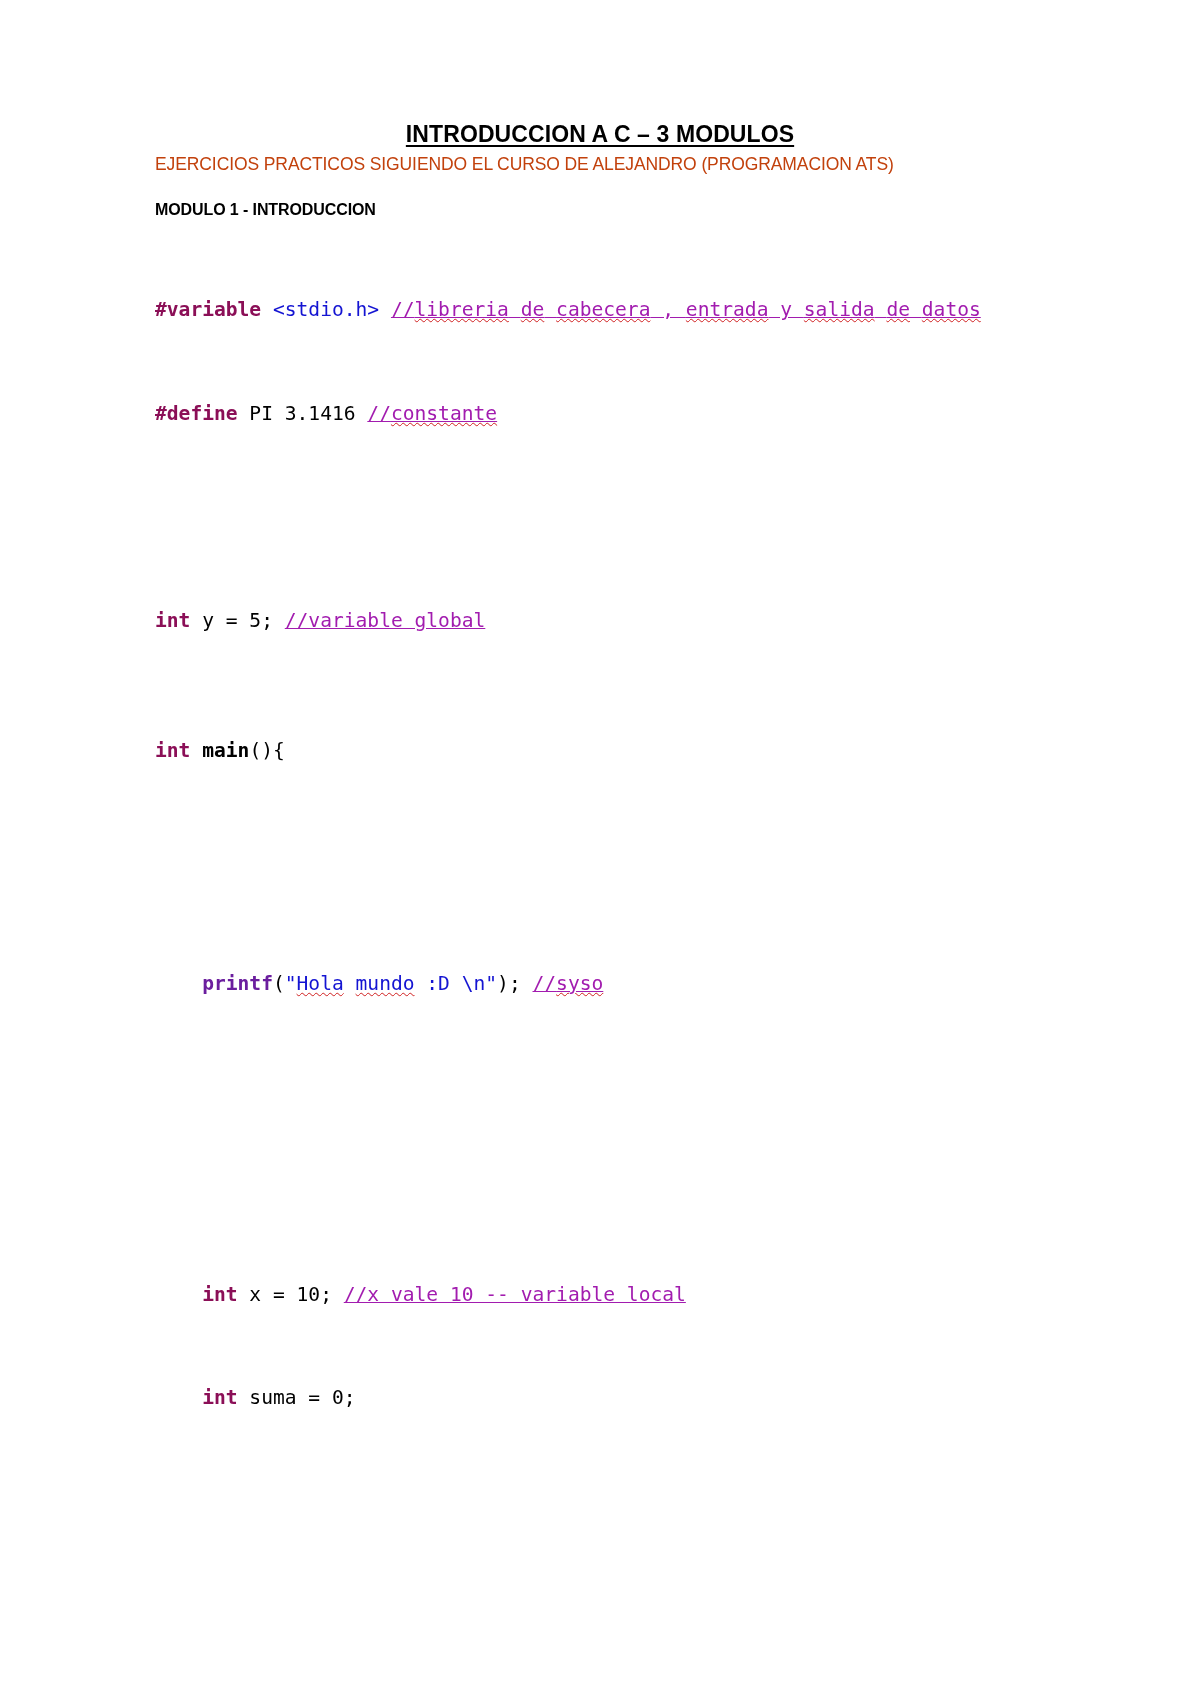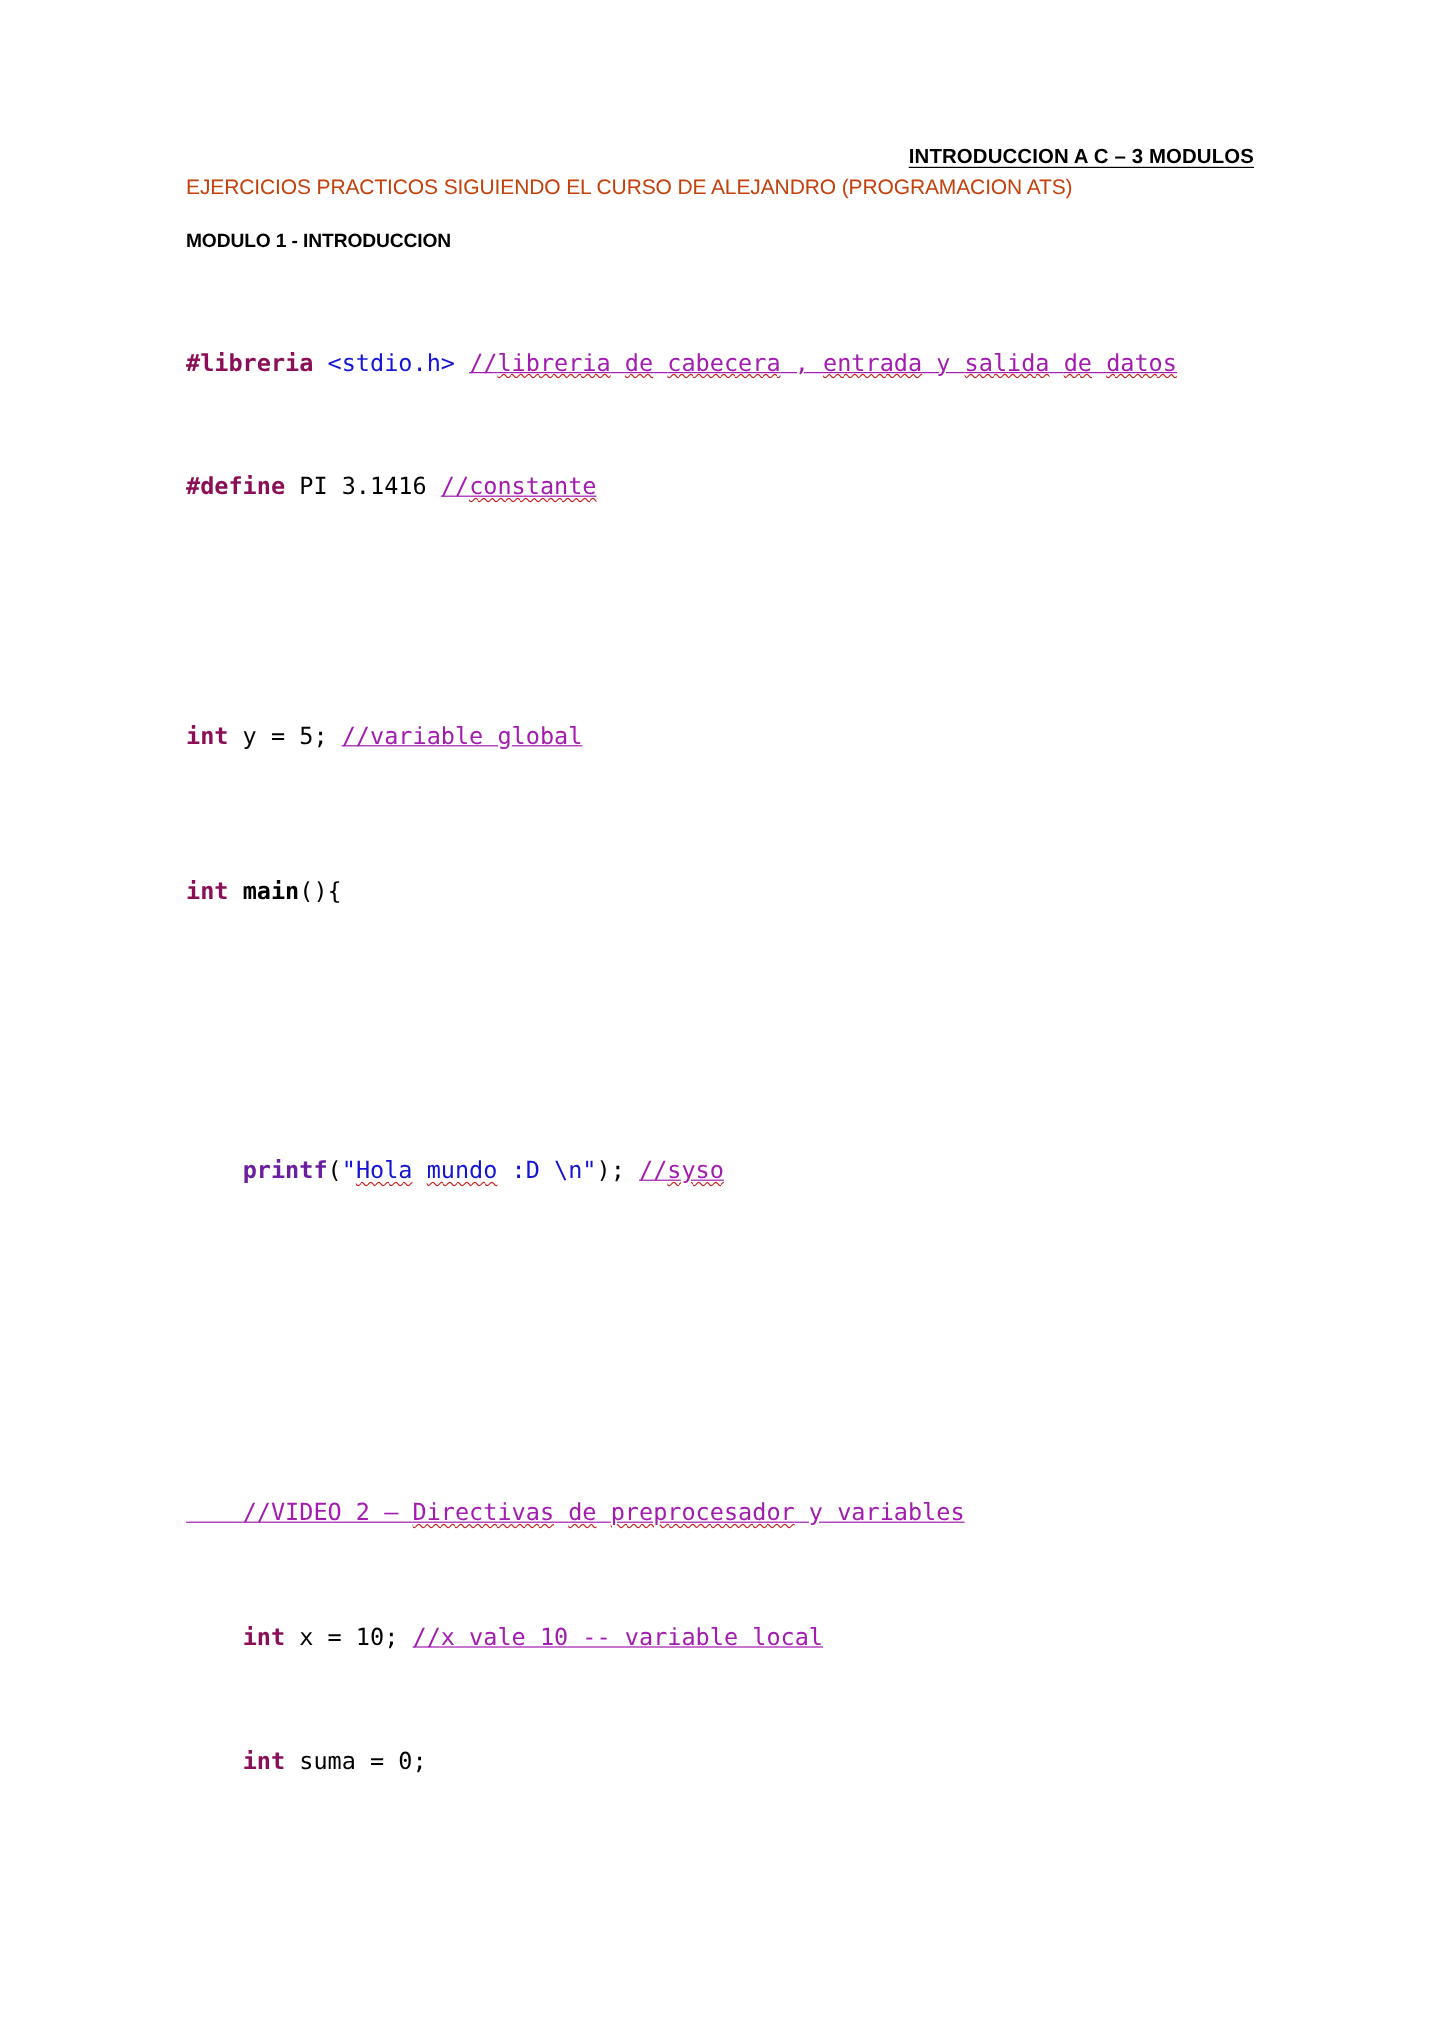--- a/index.html
+++ b/index.html
@@ -17,24 +17,24 @@
     position: relative;
     width: 1200px;
     height: 1698px;
     background: #ffffff;
     box-sizing: border-box;
     padding: 120px 155px 0 155px;
   }
 
   
   .doc-title {
-    text-align: right;
+    text-align: center;
     font-family: "Liberation Sans", sans-serif;
     font-weight: bold;
-    font-size: 17px;
+    font-size: 23px;
     letter-spacing: 0.1px;
     color: #000000;
     margin: 0 0 4px 0;
     line-height: 1.25;
   }
   .doc-title span.u {
     text-decoration: underline;
     text-underline-offset: 3px;
   }
   .doc-subtitle {
@@ -99,40 +99,39 @@
 <div class="page">
 
   <h1 class="doc-title"><span class="u">INTRODUCCION A C – 3 MODULOS</span></h1>
 
   <p class="doc-subtitle">EJERCICIOS PRACTICOS SIGUIENDO EL CURSO DE ALEJANDRO (PROGRAMACION ATS)</p>
 
   <p class="section-label">MODULO 1 - INTRODUCCION</p>
 
   <div class="code">
 
-    <span class="ln"><span class="pp">#libreria</span><span class="pl"> </span><span class="hdr">&lt;stdio.h&gt;</span><span class="pl"> </span><span class="cmt">//<span class="sp">libreria</span> <span class="sp">de</span> <span class="sp">cabecera</span> , <span class="sp">entrada</span> y <span class="sp">salida</span> <span class="sp">de</span> <span class="sp">datos</span></span></span>
+    <span class="ln"><span class="pp">#variable</span><span class="pl"> </span><span class="hdr">&lt;stdio.h&gt;</span><span class="pl"> </span><span class="cmt">//<span class="sp">libreria</span> <span class="sp">de</span> <span class="sp">cabecera</span> , <span class="sp">entrada</span> y <span class="sp">salida</span> <span class="sp">de</span> <span class="sp">datos</span></span></span>
 
     <span class="ln"><span class="pp">#define</span><span class="pl"> PI 3.1416 </span><span class="cmt">//<span class="sp">constante</span></span></span>
 
     <span class="ln blank"></span>
 
     <span class="ln"><span class="kw">int</span><span class="pl"> y = 5; </span><span class="cmt">//variable global</span></span>
 
 
     <span class="ln"><span class="kw">int</span><span class="pl"> </span><span class="id">main</span><span class="pl">(){</span></span>
 
     <span class="ln blank"></span>
 
 
     <span class="ln"><span class="pl">    </span><span class="fn">printf</span><span class="pl">(</span><span class="str">"<span class="sp">Hola</span> <span class="sp">mundo</span> :D \n"</span><span class="pl">); </span><span class="cmt">//<span class="sp">syso</span></span></span>
 
     <span class="ln blank"></span>
     <span class="ln blank"></span>
 
-    <span class="ln"><span class="cmt">    //VIDEO 2 – <span class="sp">Directivas</span> <span class="sp">de</span> <span class="sp">preprocesador</span> y variables</span></span>
 
     <span class="ln"><span class="pl">    </span><span class="kw">int</span><span class="pl"> x = 10; </span><span class="cmt">//x vale 10 -- variable local</span></span>
 
     <span class="ln"><span class="pl">    </span><span class="kw">int</span><span class="pl"> suma = 0;</span></span>
 
     
 
     
 
     

